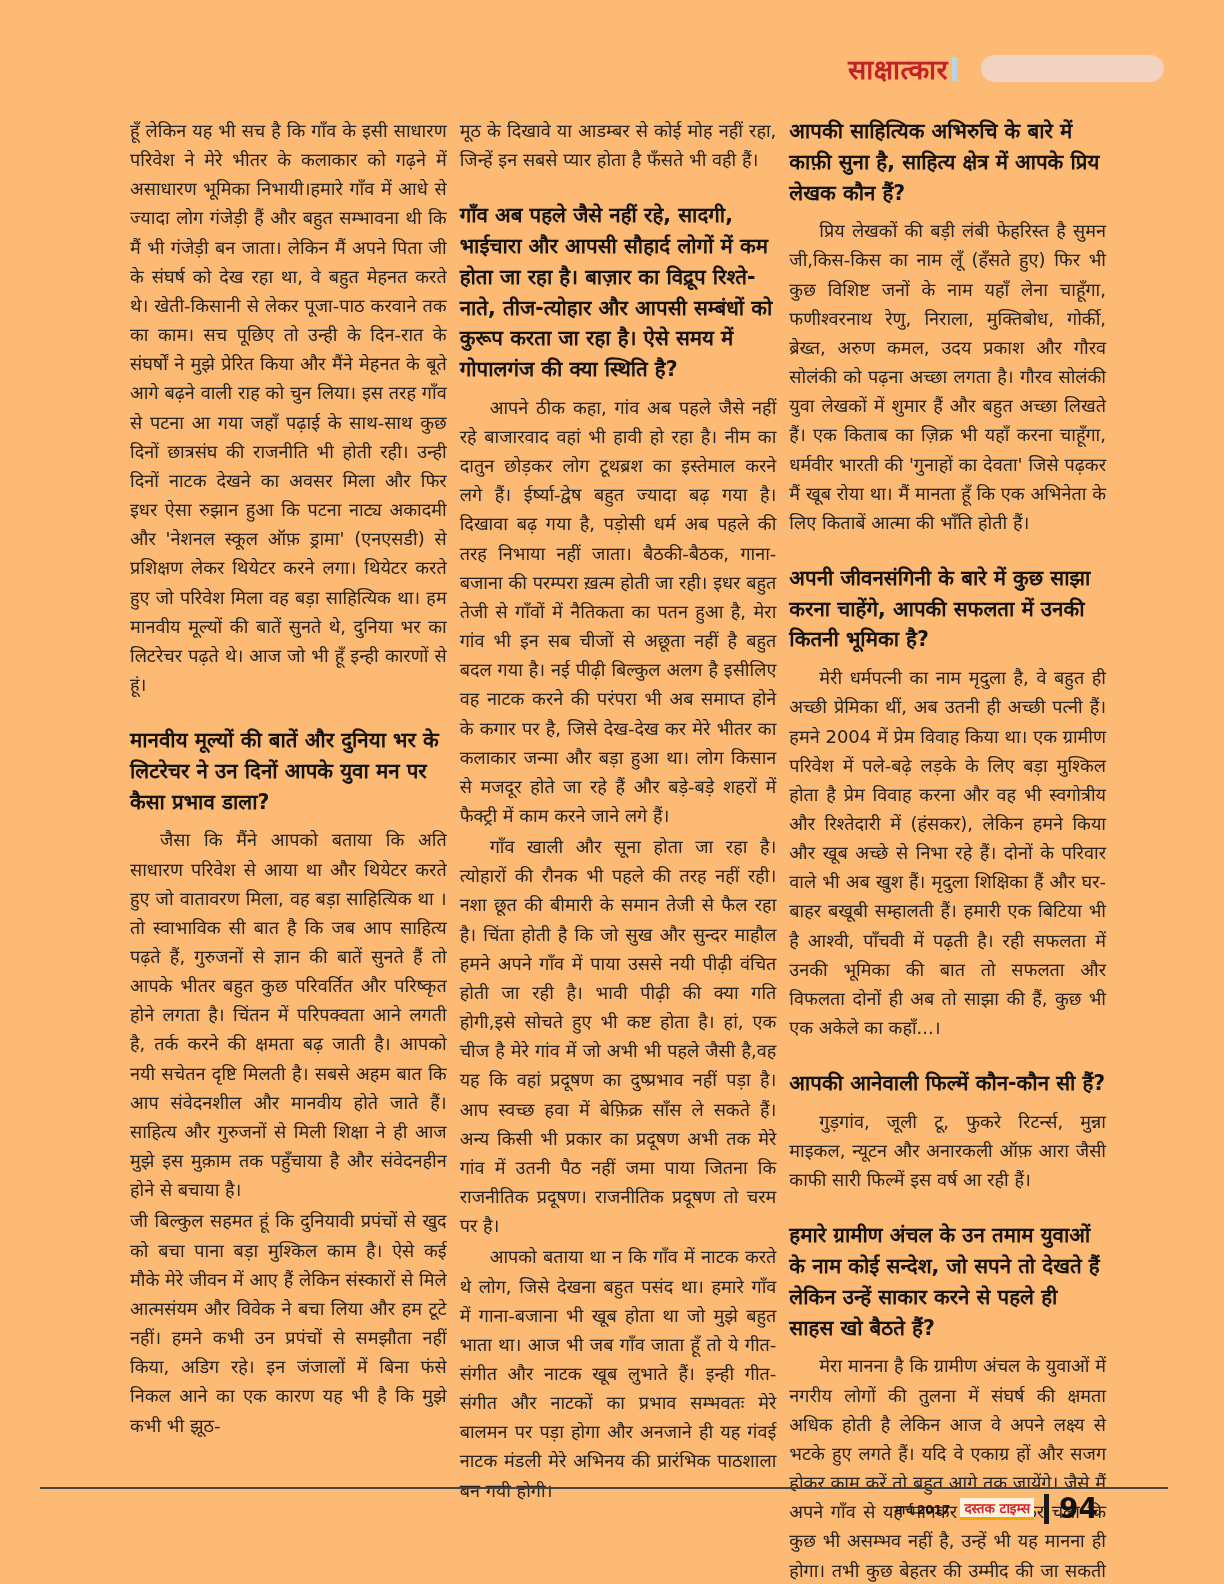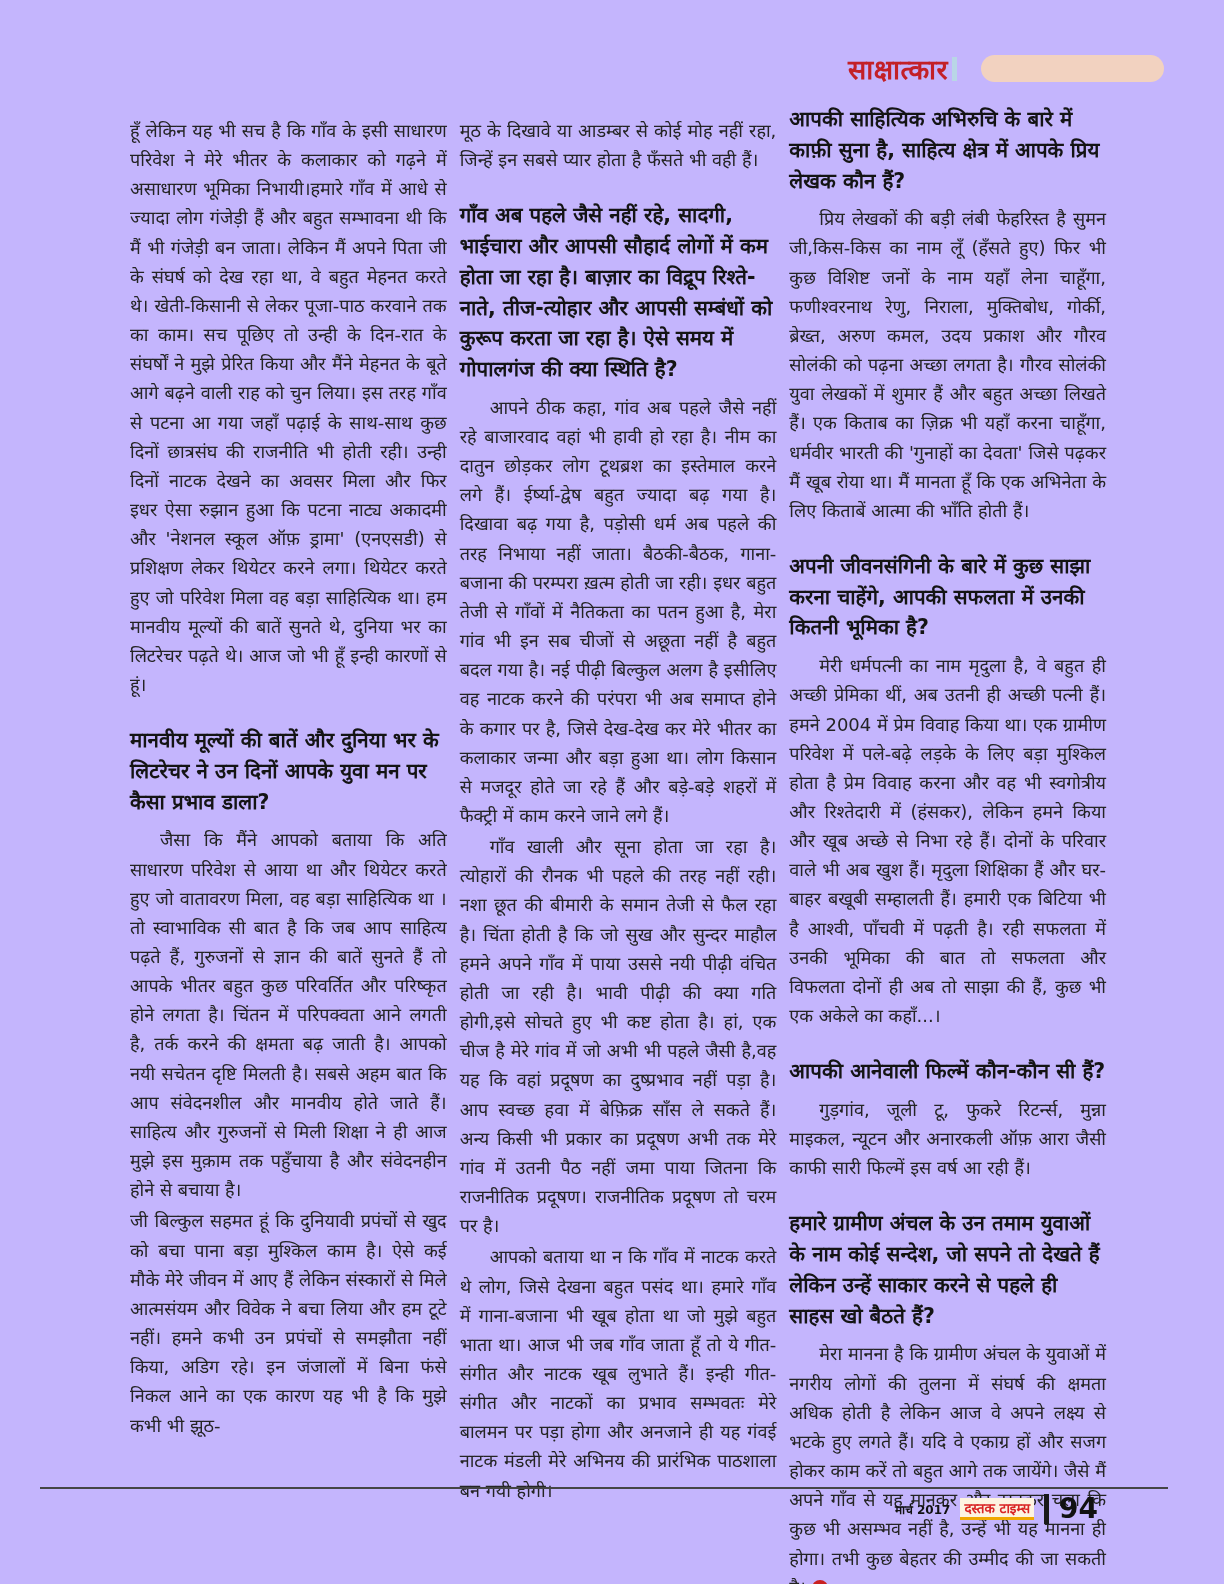--- a/index.html
+++ b/index.html
@@ -1,20 +1,20 @@
 <!DOCTYPE html>
 <html lang="hi"><head>
 <meta charset="utf-8">
 <style>
   * { margin:0; padding:0; box-sizing:border-box; }
   html,body { background:#ffffff; }
   .page {
     position:relative;
     width:1224px; height:1584px;
-    background:#c4b5fd;
+    background:#fdba74;
     overflow:hidden;
     font-family:"DejaVu Sans", sans-serif;
   }
 
   
   .header {
     position:absolute; top:50px; left:848px; right:60px;
     display:flex; align-items:center;
   }
   .section-label {
@@ -43,21 +43,21 @@
     text-align:justify;
     margin-bottom:2px;
   }
   .answer.indent { text-indent:30px; }
   .question {
     font-weight:700; color:#141414;
     font-size:20.5px; line-height:1.5;
     margin-top:26px; margin-bottom:8px;
     text-align:left;
   }
-  .col .question:first-child { margin-top:0; }
+  .col .question:first-child { margin-top:12px; }
 
   .end-dot {
     display:inline-block; width:16px; height:16px;
     border-radius:50%; background:#c92121;
     margin-left:6px; vertical-align:-2px;
   }
 
   
   .footer-rule {
     position:absolute; top:1487px; left:40px; right:56px;

